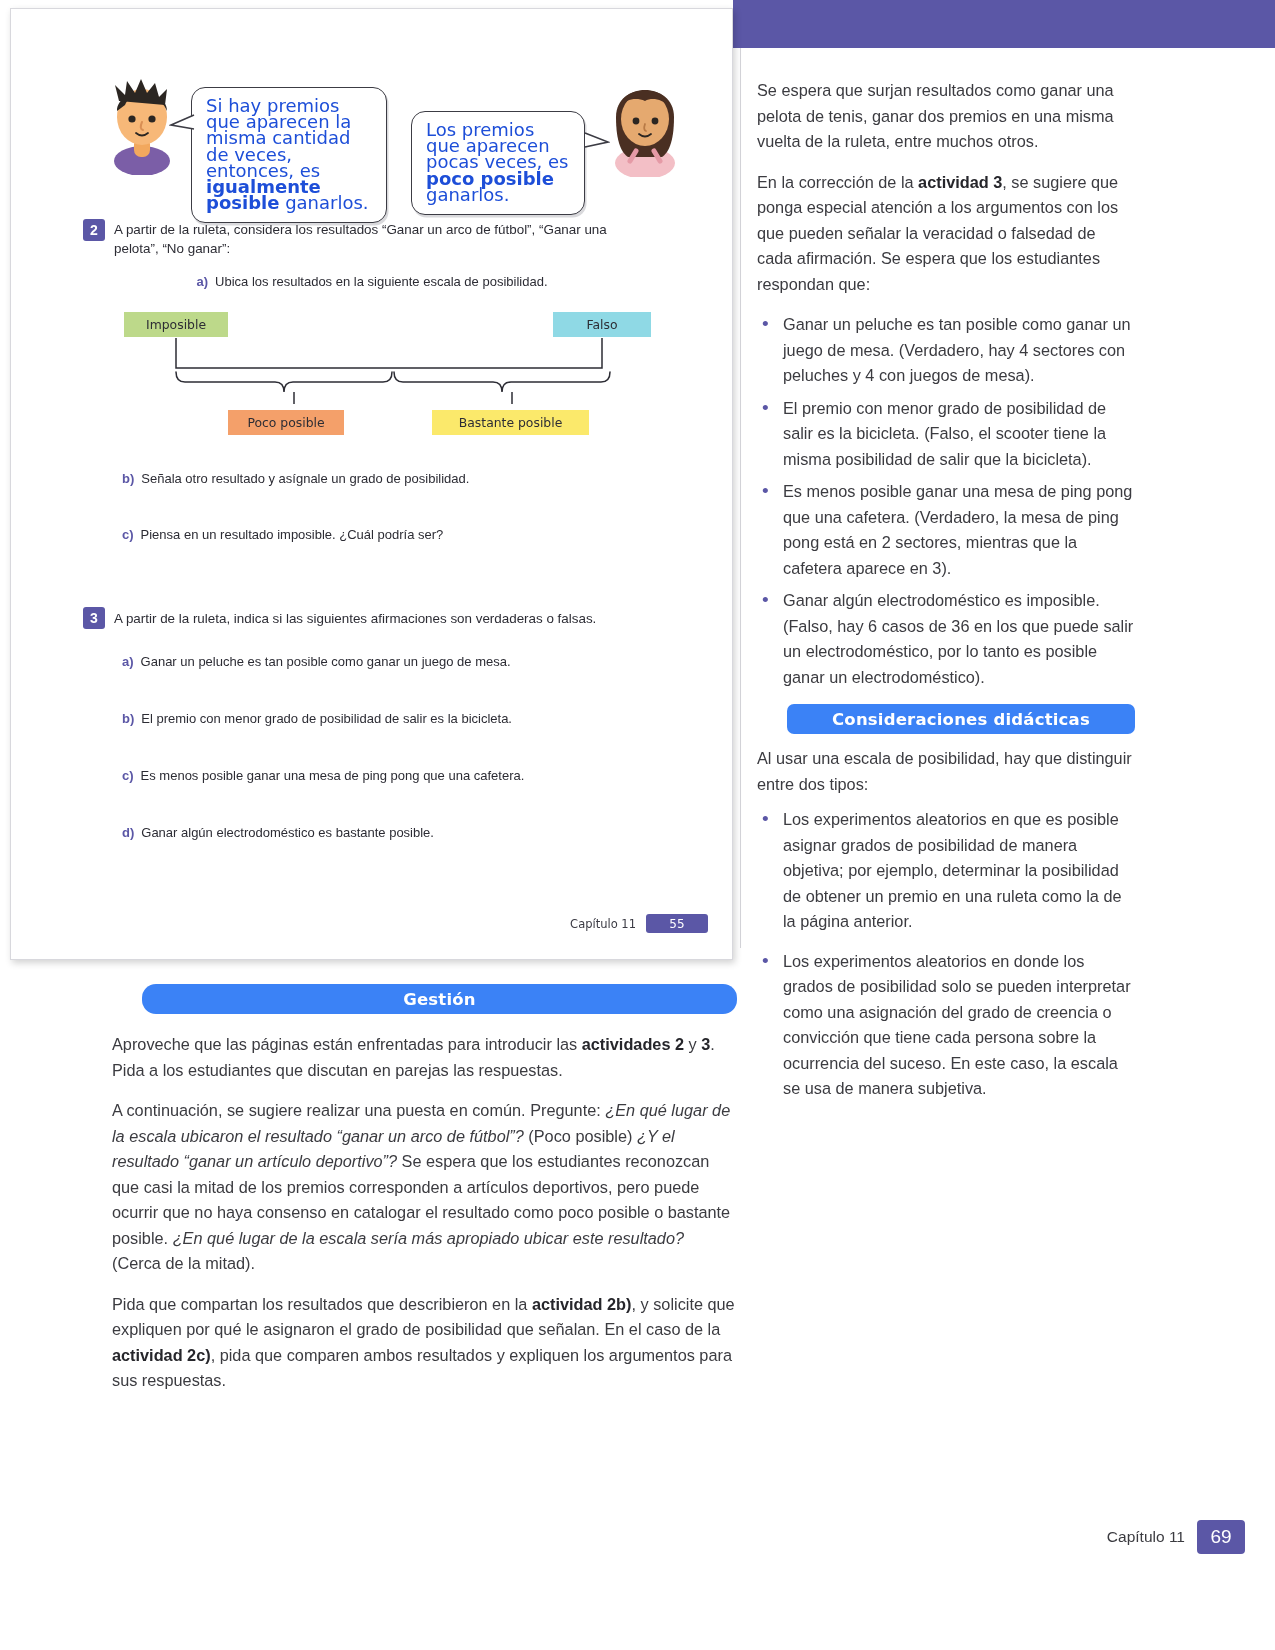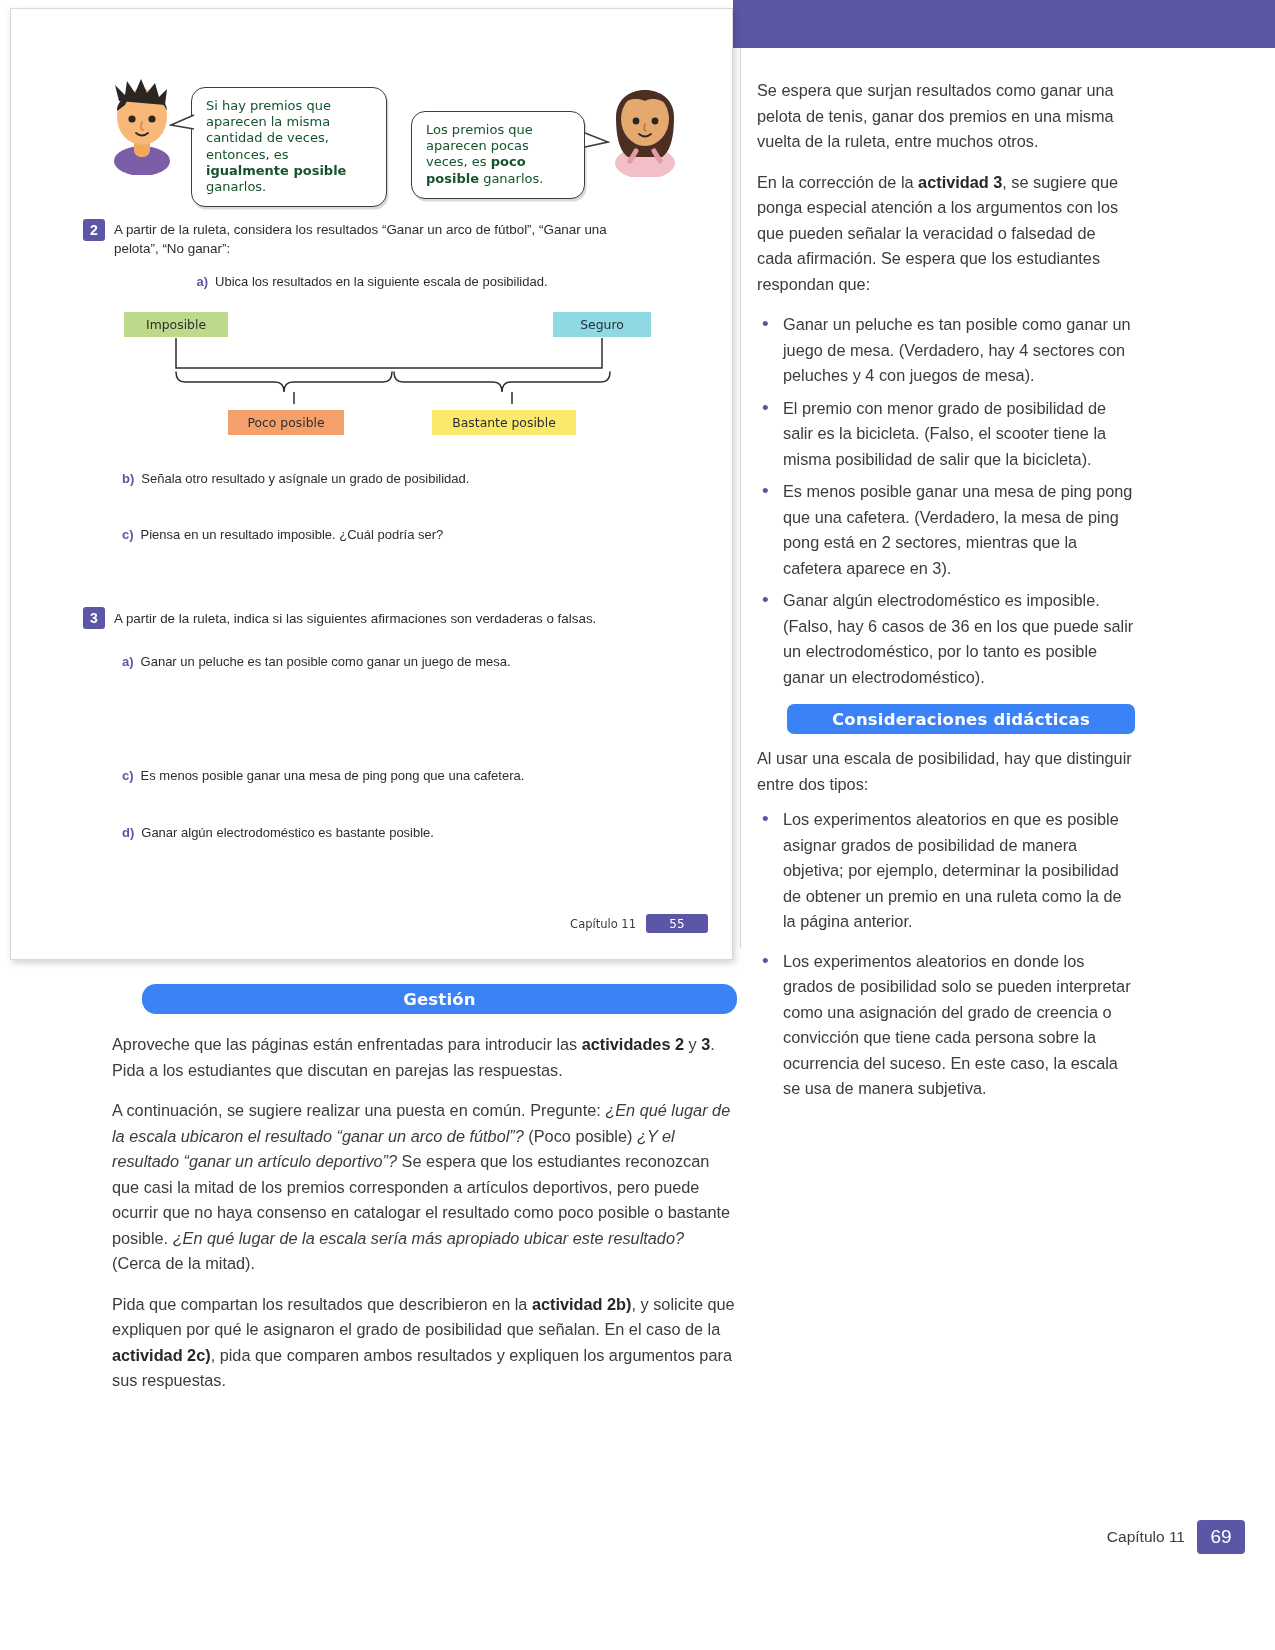--- a/index.html
+++ b/index.html
@@ -31,23 +31,23 @@
   .avatar { position: absolute; }
   .avatar svg { display: block; }
 
   .bubble {
     position: absolute;
     border: 1.6px solid #3c3c44;
     border-radius: 14px;
     background: #fff;
     padding: 10px 13px 11px 14px;
     font-family: "DejaVu Sans", sans-serif;
-    font-size: 13px;
+    font-size: 18px;
     line-height: 16.2px;
-    color: #14532d;
+    color: #1d4ed8;
     box-shadow: 1.5px 2.5px 0 rgba(140,140,150,0.33);
   }
   .bubble b { font-weight: bold; }
   .bubble-1 { left: 180px; top: 20px; width: 196px; }
   .bubble-2 { left: 400px; top: 44px; width: 174px; }
   
   .tail { position: absolute; }
   .act-num {
     position: absolute; width: 22px; height: 22px;
     background: #5b57a6; color: #fff;
@@ -68,21 +68,21 @@
   .chip {
     position: absolute; border-radius: 0;
     font-family: "DejaVu Sans", sans-serif;
     font-size: 12.4px; color: #2d2d34;
     display: flex; align-items: center; justify-content: center;
     height: 25px;
   }
   .chip-imposible { left: 3px;   top: 0;    width: 104px; background: #bdd98a; }
   .chip-seguro    { left: 432px; top: 0;    width: 98px;  background: #8fd9e5; }
   .chip-poco      { left: 107px; top: 98px; width: 116px; background: #f4a06a; }
-  .chip-bastante  { left: 311px; top: 98px; width: 144px; background: #fbe96b; }
+  .chip-bastante  { left: 311px; top: 98px; width: 157px; background: #fbe96b; }
   .scale svg { position: absolute; left: 0; top: 0; }
 
   
   .inset-footer {
     position: absolute; right: 24px; bottom: 26px;
     display: flex; align-items: center;
     font-family: "DejaVu Sans", sans-serif;
   }
   .inset-footer .cap { font-size: 11.5px; color: #3b3b44; margin-right: 10px; }
   .inset-footer .pg {
@@ -214,37 +214,40 @@
         <path d="M55 26 L55 56 L481 56 L481 26" stroke="#2c2c34" stroke-width="1.5" fill="none"></path>
 
         <path d="M55 60 q0 10 9 10 h90 q9 0 9 10 q0 -10 9 -10 h90 q9 0 9 -10" stroke="#2c2c34" stroke-width="1.5" fill="none" stroke-linecap="round"></path>
 
         <path d="M273 60 q0 10 9 10 h90 q9 0 9 10 q0 -10 9 -10 h90 q9 0 9 -10" stroke="#2c2c34" stroke-width="1.5" fill="none" stroke-linecap="round"></path>
 
         <path d="M173 80 L173 92" stroke="#2c2c34" stroke-width="1.5" fill="none"></path>
         <path d="M391 80 L391 92" stroke="#2c2c34" stroke-width="1.5" fill="none"></path>
       </svg>
       <div class="chip chip-imposible">Imposible</div>
-      <div class="chip chip-seguro">Seguro</div>
+      <div class="chip chip-seguro">Falso</div>
       <div class="chip chip-poco">Poco posible</div>
       <div class="chip chip-bastante">Bastante posible</div>
     </div>
 
     <div class="sub" style="left:111px; top:460px; width:500px;">
       <span class="lbl">b)</span><span>Señala otro resultado y asígnale un grado de posibilidad.</span>
     </div>
     <div class="sub" style="left:111px; top:516px; width:500px;">
       <span class="lbl">c)</span><span>Piensa en un resultado imposible. ¿Cuál podría ser?</span>
     </div>
 
     <div class="act-num" style="left:72px; top:598px;">3</div>
     <div class="act-stem" style="left:103px; top:600px; width:540px;">A partir de la ruleta, indica si las siguientes afirmaciones son verdaderas o falsas.</div>
 
     <div class="sub" style="left:111px; top:643px; width:540px;">
       <span class="lbl">a)</span><span>Ganar un peluche es tan posible como ganar un juego de mesa.</span>
+    </div>
+    <div class="sub" style="left:111px; top:700px; width:540px;">
+      <span class="lbl">b)</span><span>El premio con menor grado de posibilidad de salir es la bicicleta.</span>
     </div>
     <div class="sub" style="left:111px; top:757px; width:540px;">
       <span class="lbl">c)</span><span>Es menos posible ganar una mesa de ping pong que una cafetera.</span>
     </div>
     <div class="sub" style="left:111px; top:814px; width:540px;">
       <span class="lbl">d)</span><span>Ganar algún electrodoméstico es bastante posible.</span>
     </div>
 
     <div class="inset-footer">
       <span class="cap">Capítulo 11</span>

